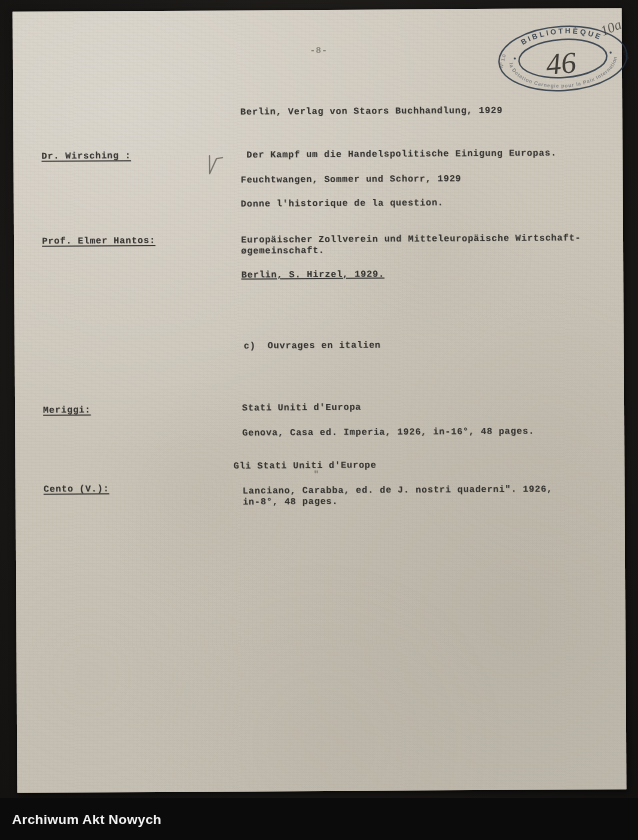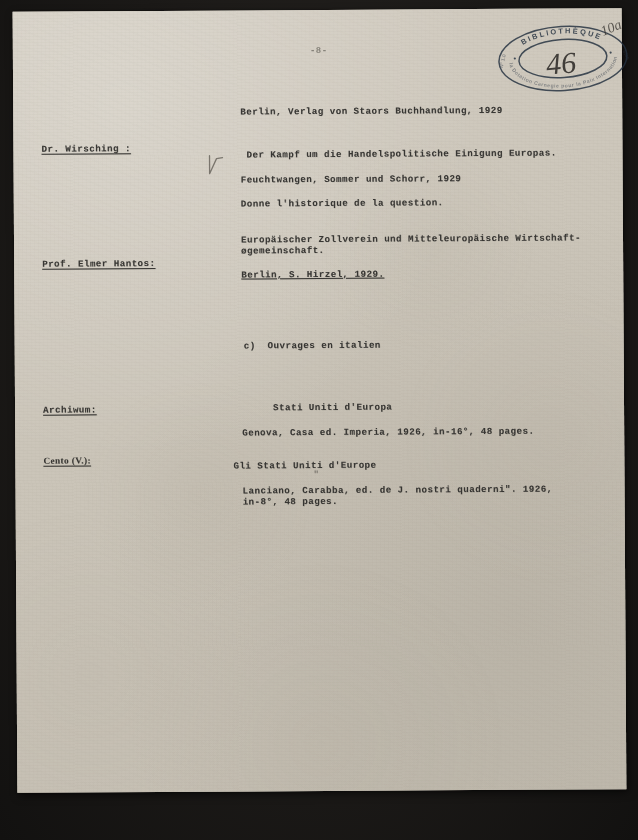--- a/index.html
+++ b/index.html
@@ -234,36 +234,39 @@
     <div class="handcorner">10a</div>
 
     <div class="tick">
       <svg width="22" height="26" viewBox="0 0 22 26">
         <path d="M3 3 L3 21 L10 6 L16 5" fill="none" stroke="#4a463f" stroke-width="1.3" stroke-linecap="round" stroke-linejoin="round"></path>
       </svg>
     </div>
 
     <div class="typed" style="left:227px; top:96px;">Berlin, Verlag von Staors Buchhandlung, 1929</div>
 
-    <div class="typed label" style="left:28px; top:132px;">Dr. Wirsching :</div>
+    <div class="typed label" style="left:28px; top:139px;">Dr. Wirsching :</div>
     <div class="typed" style="left:233px; top:139px;">Der Kampf um die Handelspolitische Einigung Europas.</div>
     <div class="typed" style="left:227px; top:164px;">Feuchtwangen, Sommer und Schorr, 1929</div>
     <div class="typed" style="left:227px; top:188px;">Donne l'historique de la question.</div>
 
-    <div class="typed label" style="left:28px; top:224px;margin-top:23px;">Prof. Elmer Hantos:</div>
+    <div class="typed label" style="left:28px; top:224px;">Prof. Elmer Hantos:</div>
     <div class="typed" style="left:227px; top:224px;">Europäischer Zollverein und Mitteleuropäische Wirtschaft-</div>
     <div class="typed" style="left:227px; top:235px;text-align:center;">øgemeinschaft.</div>
     <div class="typed" style="left:227px; top:259px;text-decoration:underline;">Berlin, S. Hirzel, 1929.</div>
 
     <div class="typed" style="left:229px; top:330px;">c)  Ouvrages en italien</div>
 
-    <div class="typed label" style="left:28px; top:393px;">Archiwum:</div>
-    <div class="typed" style="left:227px; top:392px;margin-left:31px;">Stati Uniti d'Europa</div>
+    <div class="typed label" style="left:28px; top:393px;">Meriggi:</div>
+    <div class="typed" style="left:227px; top:392px;">Stati Uniti d'Europa</div>
     <div class="typed" style="left:227px; top:417px;">Genova, Casa ed. Imperia, 1926, in-16°, 48 pages.</div>
 
-    <div class="typed label" style="left:28px; top:444px;font-family:Liberation Serif, serif;">Cento (V.):</div>
+    <div class="typed label" style="left:28px; top:472px;">Cento (V.):</div>
     <div class="typed" style="left:218px; top:450px;">Gli Stati Uniti d'Europe</div>
     <div class="floatquote" style="left:298px; top:460px;">"</div>
     <div class="typed" style="left:227px; top:475px;">Lanciano, Carabba, ed. de J. nostri quaderni". 1926,</div>
     <div class="typed" style="left:227px; top:486px;text-align:center;">in-8°, 48 pages.</div>
   </div>
 
+  <div class="footerbar">
+    <div class="footertext">Archiwum Akt Nowych</div>
+  </div>
 </div>
 
 </body></html>

